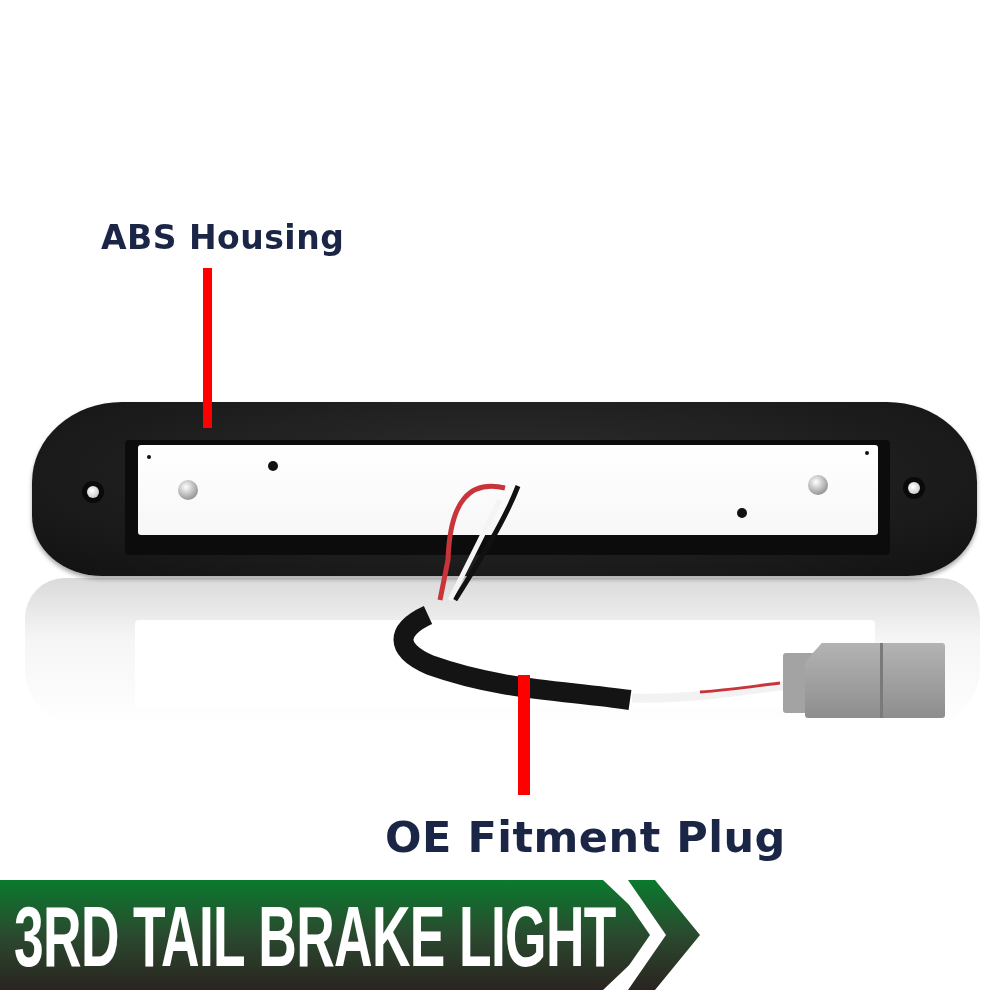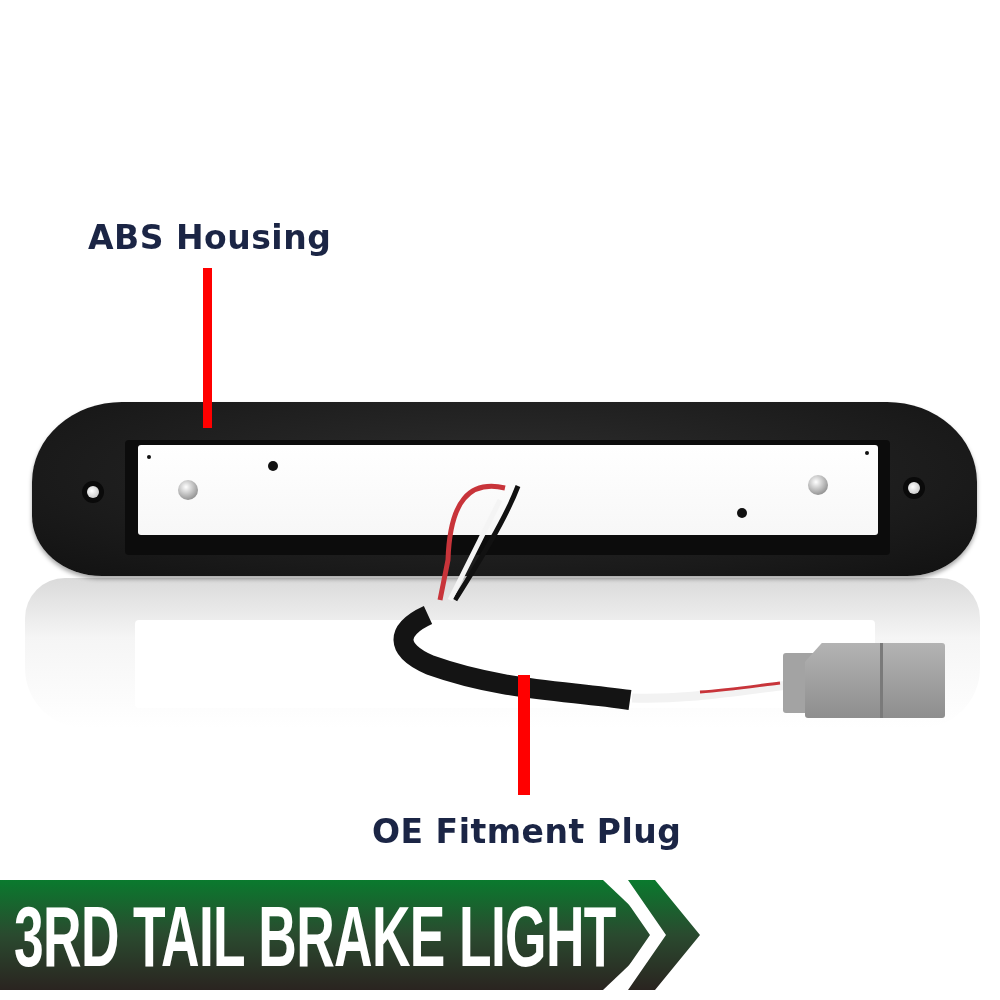--- a/index.html
+++ b/index.html
@@ -1,18 +1,18 @@
 <!DOCTYPE html>
 <html><head>
 <meta charset="utf-8">
 <style>
   html, body { margin:0; padding:0; }
   body { width:1000px; height:1000px; background:#ffffff; position:relative; overflow:hidden; font-family:"DejaVu Sans", sans-serif; }
   .abs { position:absolute; }
-  .label { position:absolute; font-family:"DejaVu Sans", sans-serif; font-weight:bold; color:#1b2545; letter-spacing:0.5px; white-space:nowrap; }
+  .label { position:absolute; font-family:"DejaVu Sans", sans-serif; font-weight:bold; color:#1b2545; letter-spacing:0.5px; white-space:nowrap;margin-left:13px; }
   .callout-line { position:absolute; background:#ff0000; }
   .reflection { position:absolute; left:25px; top:578px; width:955px; height:150px; border-radius:40px 40px 60px 60px;
     background:linear-gradient(#d6d6d6, #f4f4f4 40%, #ffffff 100%); opacity:0.9; }
   .refl-inner { position:absolute; left:135px; top:620px; width:740px; height:88px; background:#ffffff; border-radius:4px; }
   .housing { position:absolute; left:32px; top:402px; width:945px; height:174px; border-radius:90px 90px 70px 70px / 80px 80px 60px 60px;
     background:radial-gradient(ellipse at 50% 40%, #2e2e2e, #1a1a1a 70%, #111 100%); box-shadow:0 3px 4px rgba(0,0,0,0.35); }
   .recess { position:absolute; left:125px; top:440px; width:765px; height:115px; background:#0c0c0c; border-radius:4px; }
   .lens { position:absolute; left:138px; top:445px; width:740px; height:90px; background:linear-gradient(#ffffff, #f7f7f7); border-radius:3px; }
   .mount-hole { position:absolute; width:22px; height:22px; border-radius:50%; background:#0a0a0a; }
   .mount-hole::after { content:""; position:absolute; left:5px; top:5px; width:12px; height:12px; border-radius:50%; background:radial-gradient(circle at 40% 40%, #ffffff, #b8b8b8); }
@@ -50,21 +50,21 @@
   <path d="M700,692 C730,690 755,686 780,683" stroke="#c8343a" stroke-width="3" fill="none"></path>
 </svg>
 <div class="abs" style="left:783px; top:653px; width:40px; height:60px; background:#a3a3a3; border-radius:3px;"></div>
 <div class="abs" style="left:805px; top:643px; width:140px; height:75px; background:linear-gradient(#b3b3b3, #8e8e8e); border-radius:3px; clip-path:polygon(12% 0,100% 0,100% 100%,0 100%,0 25%);"></div>
 <div class="abs" style="left:880px; top:643px; width:3px; height:75px; background:#7a7a7a;"></div>
 
 <div class="label" style="left:88px; top:218px; font-size:33px;">ABS Housing</div>
 <div class="callout-line" style="left:203px; top:268px; width:9px; height:160px;"></div>
 
 <div class="callout-line" style="left:518px; top:675px; width:12px; height:120px;"></div>
-<div class="label" style="left:372px; top:812px; font-size:33px;">OE Fitment Plug</div>
+<div class="label" style="left:372px; top:812px; font-size:43px;">OE Fitment Plug</div>
 
 <svg class="banner" viewBox="0 0 700 110" width="700" height="110">
   <defs>
     <linearGradient id="bg" x1="0" y1="0" x2="0" y2="1">
       <stop offset="0" stop-color="#0a7a2e"></stop>
       <stop offset="0.5" stop-color="#2a4a2f"></stop>
       <stop offset="1" stop-color="#2a2420"></stop>
     </linearGradient>
   </defs>
   <polygon points="0,0 603,0 661,55 603,110 0,110" fill="url(#bg)"></polygon>

